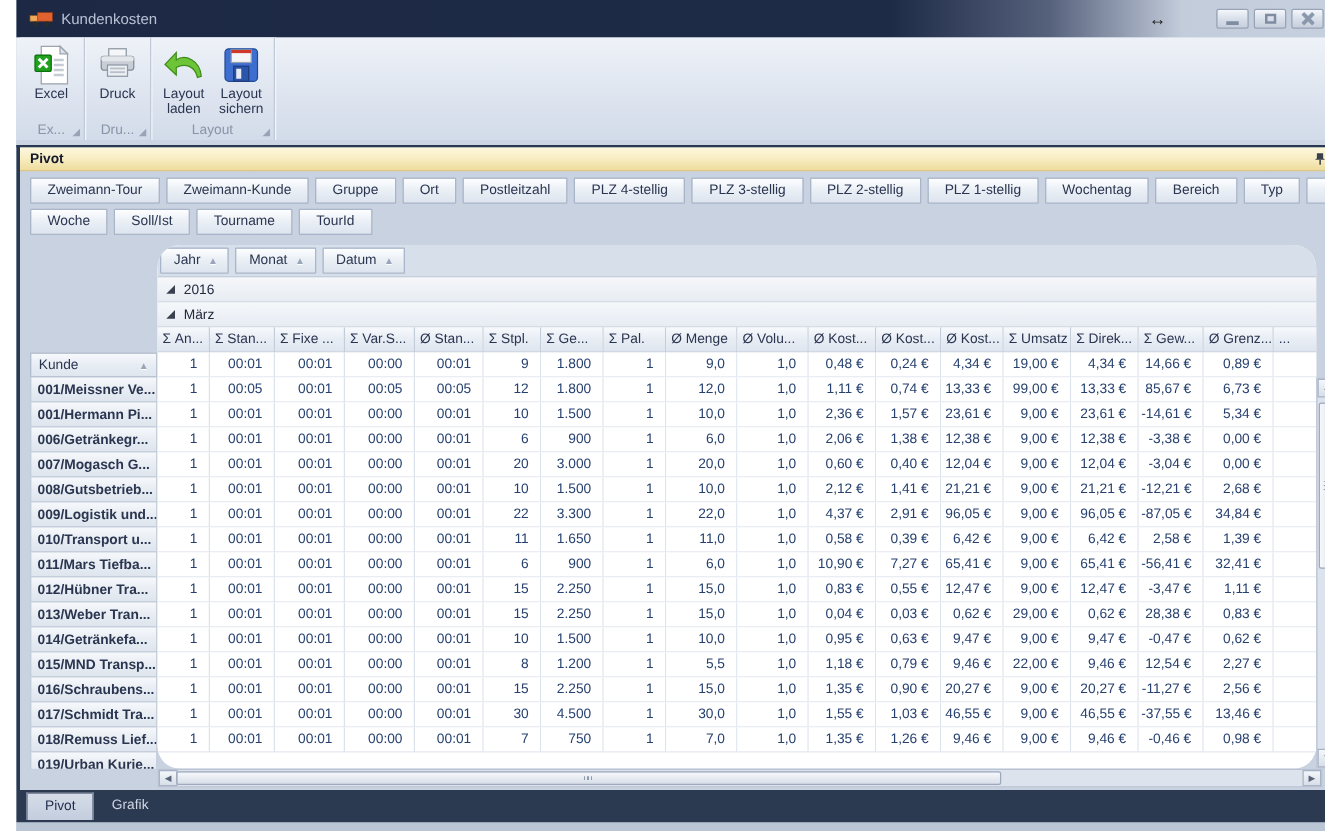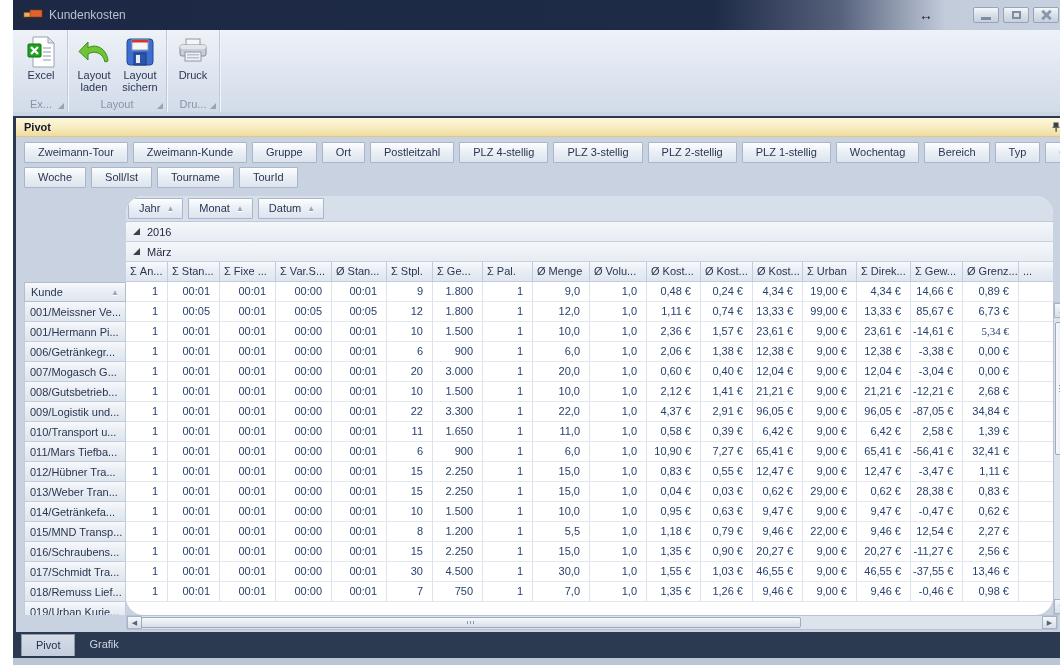--- a/index.html
+++ b/index.html
@@ -53,21 +53,21 @@
   .sort-arrow { font-size:8px; color:#9aa5b8; text-shadow:0 1px 0 #fff; }
 
   
   .pgrid { position:relative; height:419px; display:flex; overflow:hidden; }
   .pleft { width:110px; flex:0 0 auto; }
   .corner { height:86px; }
   .kunde-chip { margin-left:8px; width:102px; height:20px; background:linear-gradient(#f7f9fc,#e9eef5 45%,#dfe6ef);
     border:1px solid #b3bdcd; display:flex; align-items:center; padding:0 6px; color:#2a3550; }
   .kunde-chip .sort-arrow { margin-left:auto; }
   .rhead { margin-left:8px; width:102px; height:20px; background:linear-gradient(#f6f8fb,#e9eef4 45%,#dee5ee);
-    border:1px solid #c3cdd9; border-top:none; display:flex; align-items:center; padding:0 5px; color:#2a3550; white-space:nowrap; overflow:hidden; }
+    border:1px solid #c3cdd9; border-top:none; display:flex; align-items:center; padding:0 5px; color:#2a3550; white-space:nowrap; overflow:hidden;font-weight:bold; }
   .pright { flex:1; overflow:hidden; margin-right:17px; background:#fff;border-radius:18px; }
   .colfields { height:26px; background:#d7dfea; border-bottom:1px solid #bfc9d7; display:flex; gap:5px; padding:2px 0 0 2px; }
   .colfields .chip { height:21px; }
   .band { height:20px; background:linear-gradient(#f5f7fa,#e7ecf3); border-bottom:1px solid #c9d2de;
     display:flex; align-items:center; padding-left:7px; color:#222a3c; }
   .exp { width:0; height:0; border-bottom:7px solid #39414f; border-left:7px solid transparent; margin-right:7px; }
   .band-label { color:#222a3c; }
   .colheads { height:20px; display:flex; }
   .hcell { height:20px; background:linear-gradient(#f7f9fc,#e9eef5 45%,#dfe6ef); border-right:1px solid #c3cdd9;
     border-bottom:1px solid #c3cdd9; color:#2a3550; padding:0 4px; line-height:19px; white-space:nowrap; overflow:hidden; flex:0 0 auto; }
@@ -153,20 +153,41 @@
         </div>
         <div class="rcap">
           <span class="rcaptext">Ex...</span>
           <span class="launcher"></span>
         </div>
       </div>
       <div class="rgroup">
         <div class="rbtns">
           <div class="rbtn">
             <span class="ricon">
+              <svg viewBox="0 0 30 28" width="30" height="28">
+                <rect x="8" y="1" width="14" height="7" fill="#f4f6f8" stroke="#8e98a4"></rect>
+                <rect x="2" y="7" width="26" height="11" rx="2" fill="#c9ced6" stroke="#828c98"></rect>
+                <rect x="2" y="7" width="26" height="4" rx="2" fill="#e3e7ec"></rect>
+                <rect x="7" y="14" width="16" height="9" fill="#eef1f4" stroke="#8e98a4"></rect>
+                <rect x="9" y="16" width="12" height="1.5" fill="#b9c0c9"></rect>
+                <rect x="9" y="19" width="12" height="1.5" fill="#b9c0c9"></rect>
+              </svg>
+            </span>
+            <div class="rlabel">Druck</div>
+          </div>
+        </div>
+        <div class="rcap">
+          <span class="rcaptext">Dru...</span>
+          <span class="launcher"></span>
+        </div>
+      </div>
+      <div class="rgroup">
+        <div class="rbtns">
+          <div class="rbtn">
+            <span class="ricon">
               <svg viewBox="0 0 32 26" width="32" height="26">
                 <path d="M30 22 C29 9 17 4 10 9 L10 3 L1 12.5 L10 21 L10 15 C17 11 25 14 27 23 Z" fill="#6cc436" stroke="#3f8c1b" stroke-width="1"></path>
               </svg>
             </span>
             <div class="rlabel">Layout laden</div>
           </div>
           <div class="rbtn">
             <span class="ricon">
               <svg viewBox="0 0 28 28" width="28" height="28">
                 <rect x="1" y="1" width="26" height="26" rx="3" fill="#3e6fd0" stroke="#234a94"></rect>
@@ -174,41 +195,20 @@
                 <rect x="6" y="2" width="16" height="2.5" fill="#d03a2a"></rect>
                 <rect x="8" y="15" width="12" height="12" fill="#2b55ab" stroke="#1d3c7c"></rect>
                 <rect x="10" y="17" width="4" height="8" fill="#e8ecf2"></rect>
               </svg>
             </span>
             <div class="rlabel">Layout sichern</div>
           </div>
         </div>
         <div class="rcap">
           <span class="rcaptext">Layout</span>
-          <span class="launcher"></span>
-        </div>
-      </div>
-      <div class="rgroup">
-        <div class="rbtns">
-          <div class="rbtn">
-            <span class="ricon">
-              <svg viewBox="0 0 30 28" width="30" height="28">
-                <rect x="8" y="1" width="14" height="7" fill="#f4f6f8" stroke="#8e98a4"></rect>
-                <rect x="2" y="7" width="26" height="11" rx="2" fill="#c9ced6" stroke="#828c98"></rect>
-                <rect x="2" y="7" width="26" height="4" rx="2" fill="#e3e7ec"></rect>
-                <rect x="7" y="14" width="16" height="9" fill="#eef1f4" stroke="#8e98a4"></rect>
-                <rect x="9" y="16" width="12" height="1.5" fill="#b9c0c9"></rect>
-                <rect x="9" y="19" width="12" height="1.5" fill="#b9c0c9"></rect>
-              </svg>
-            </span>
-            <div class="rlabel">Druck</div>
-          </div>
-        </div>
-        <div class="rcap">
-          <span class="rcaptext">Dru...</span>
           <span class="launcher"></span>
         </div>
       </div>
     </div>
 
   <div class="gapstrip"></div>
 
   <div class="panel">
     <div class="panel-header">
       <span class="panel-title">Pivot</span>
@@ -302,21 +302,21 @@
             <div class="hcell" style="width: 56px;">Σ Var.S...</div>
             <div class="hcell" style="width: 55px;">Ø Stan...</div>
             <div class="hcell" style="width: 46px;">Σ Stpl.</div>
             <div class="hcell" style="width: 50px;">Σ Ge...</div>
             <div class="hcell" style="width: 50px;">Σ Pal.</div>
             <div class="hcell" style="width: 57px;">Ø Menge</div>
             <div class="hcell" style="width: 57px;">Ø Volu...</div>
             <div class="hcell" style="width: 54px;">Ø Kost...</div>
             <div class="hcell" style="width: 52px;">Ø Kost...</div>
             <div class="hcell" style="width: 50px;">Ø Kost...</div>
-            <div class="hcell" style="width: 54px;">Σ Urban</div>
+            <div class="hcell" style="width: 54px;">Σ Umsatz</div>
             <div class="hcell" style="width: 54px;">Σ Direk...</div>
             <div class="hcell" style="width: 52px;">Σ Gew...</div>
             <div class="hcell" style="width: 56px;">Ø Grenz...</div>
             <div class="hcell" style="width: 39px;">...</div>
             <div class="hfill"></div>
           </div>
         <div id="datarows">
             <div class="drow">
               <div class="dcell" style="width: 42px;">1</div>
               <div class="dcell" style="width: 52px;">00:01</div>
@@ -367,21 +367,21 @@
               <div class="dcell" style="width: 50px;">1.500</div>
               <div class="dcell" style="width: 50px;">1</div>
               <div class="dcell" style="width: 57px;">10,0</div>
               <div class="dcell" style="width: 57px;">1,0</div>
               <div class="dcell" style="width: 54px;">2,36 €</div>
               <div class="dcell" style="width: 52px;">1,57 €</div>
               <div class="dcell" style="width: 50px;">23,61 €</div>
               <div class="dcell" style="width: 54px;">9,00 €</div>
               <div class="dcell" style="width: 54px;">23,61 €</div>
               <div class="dcell" style="width: 52px;">-14,61 €</div>
-              <div class="dcell" style="width: 56px; font-family: Liberation Serif, serif;">5,34 €</div>
+              <div class="dcell" style="width: 56px;">5,34 €</div>
               <div class="dcell" style="width: 39px;"></div>
             </div>
             <div class="drow">
               <div class="dcell" style="width: 42px;">1</div>
               <div class="dcell" style="width: 52px;">00:01</div>
               <div class="dcell" style="width: 56px;">00:01</div>
               <div class="dcell" style="width: 56px;">00:00</div>
               <div class="dcell" style="width: 55px;">00:01</div>
               <div class="dcell" style="width: 46px;">6</div>
               <div class="dcell" style="width: 50px;">900</div>

